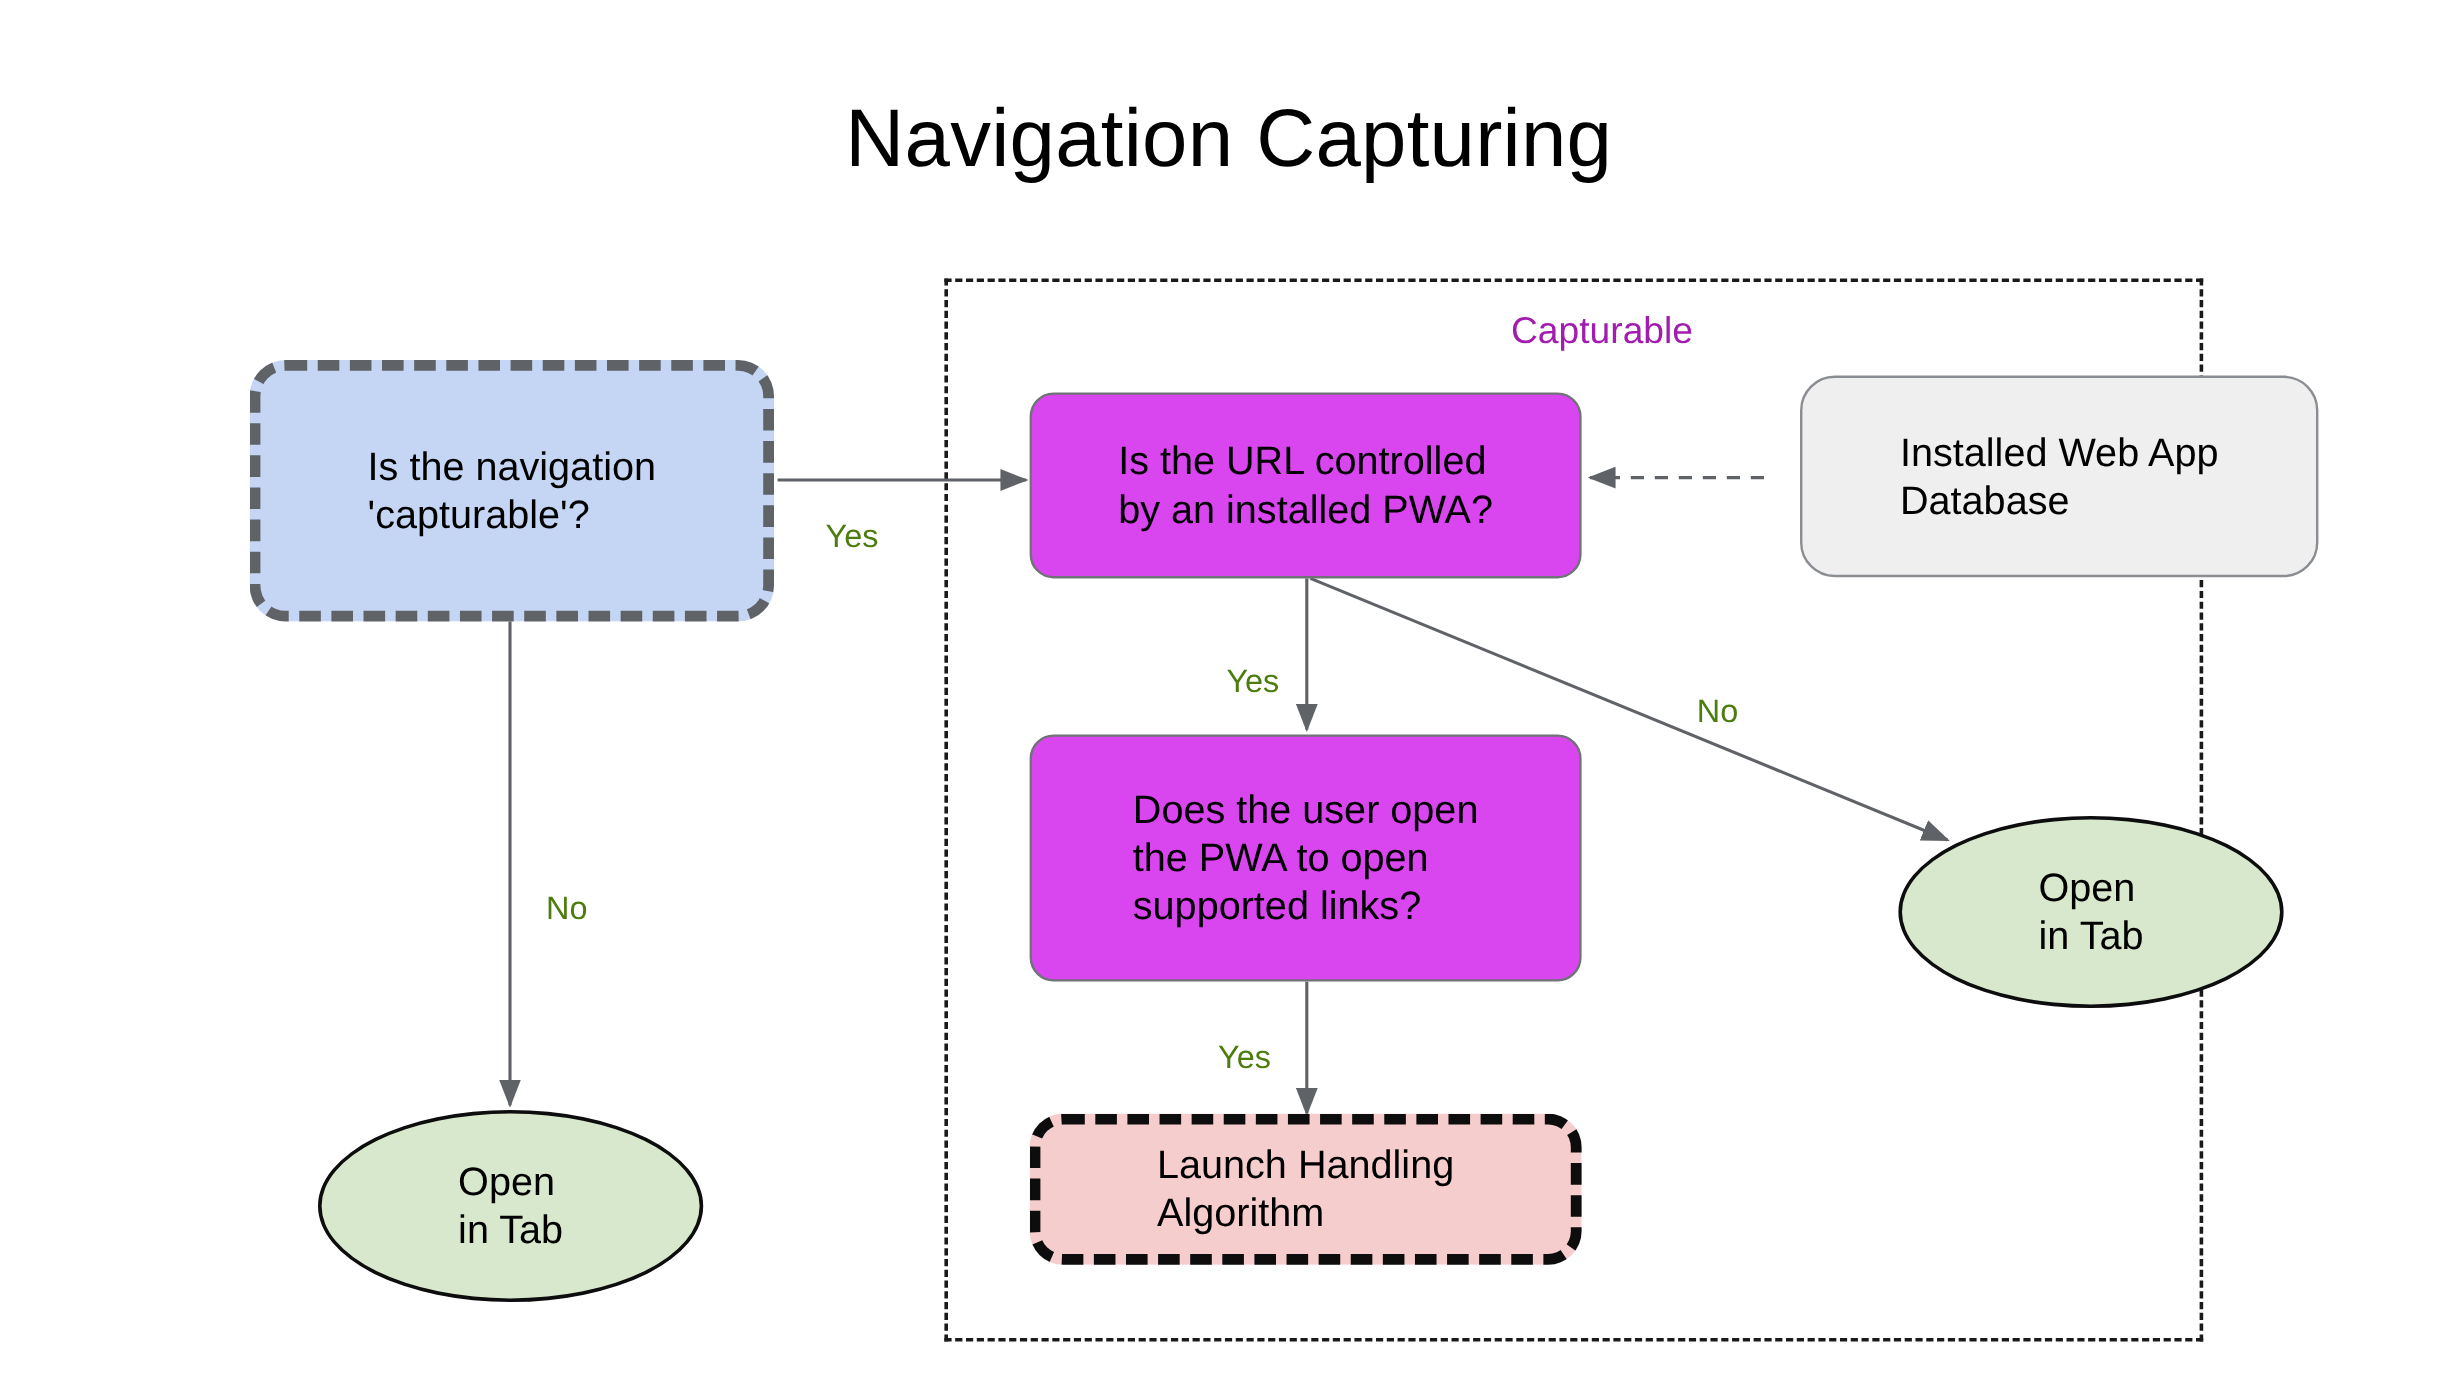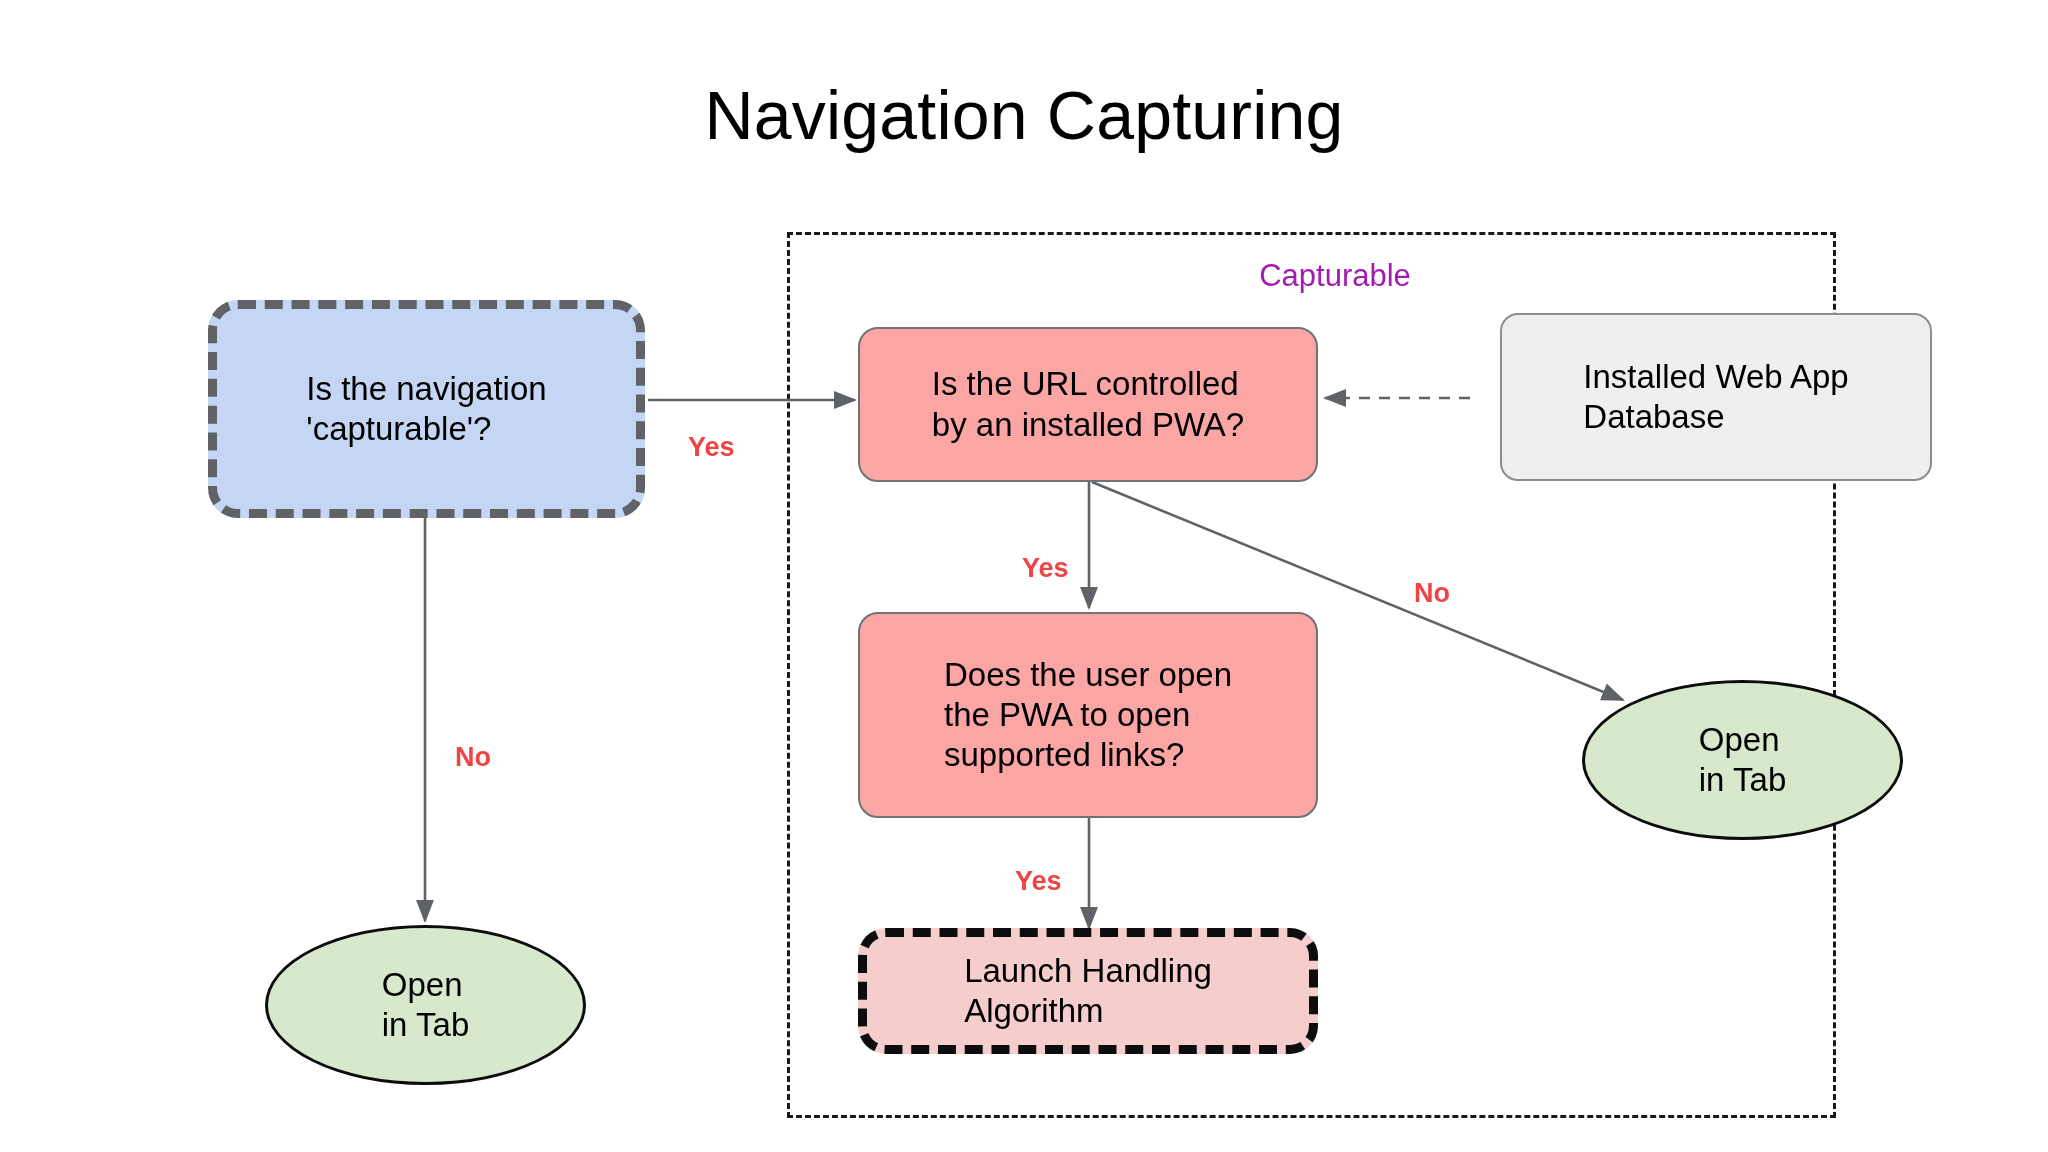--- a/index.html
+++ b/index.html
@@ -66,46 +66,45 @@
     line-height: 1.22;
     padding: 4px 12px;
   }
 
   .node-blue-dashed {
     background: #c5d6f5;
     border: 9px dashed #5f6368;
     border-radius: 30px;
   }
   .node-blue {
-    background: #fca5a5;
+    background: #d946ef;
     border: 2px solid #6f7277;
     border-radius: 20px;
   }
   .node-gray {
     background: #efefef;
     border: 2px solid #8a8d91;
-    border-radius: 18px;
+    border-radius: 29px;
   }
   .node-pink-dashed {
     background: #f6cdcd;
     border: 9px dashed #0d0d0d;
     border-radius: 28px;
   }
   .node-ellipse {
     background: #d7e8cd;
     border: 3px solid #0d0d0d;
     border-radius: 50%;
   }
 
   .edge-label {
     position: absolute;
     font-size: 27px;
-    color: #ef4444;
+    color: #4d7c0f;
     white-space: nowrap;
-    font-weight: bold;
   }
 </style>
 </head>
 <body>
 
 <div id="canvas">
 
   <div class="title">Navigation Capturing</div>
 
   <div class="group-box" style="left:787px; top:232px; width:1049px; height:886px;"></div>

